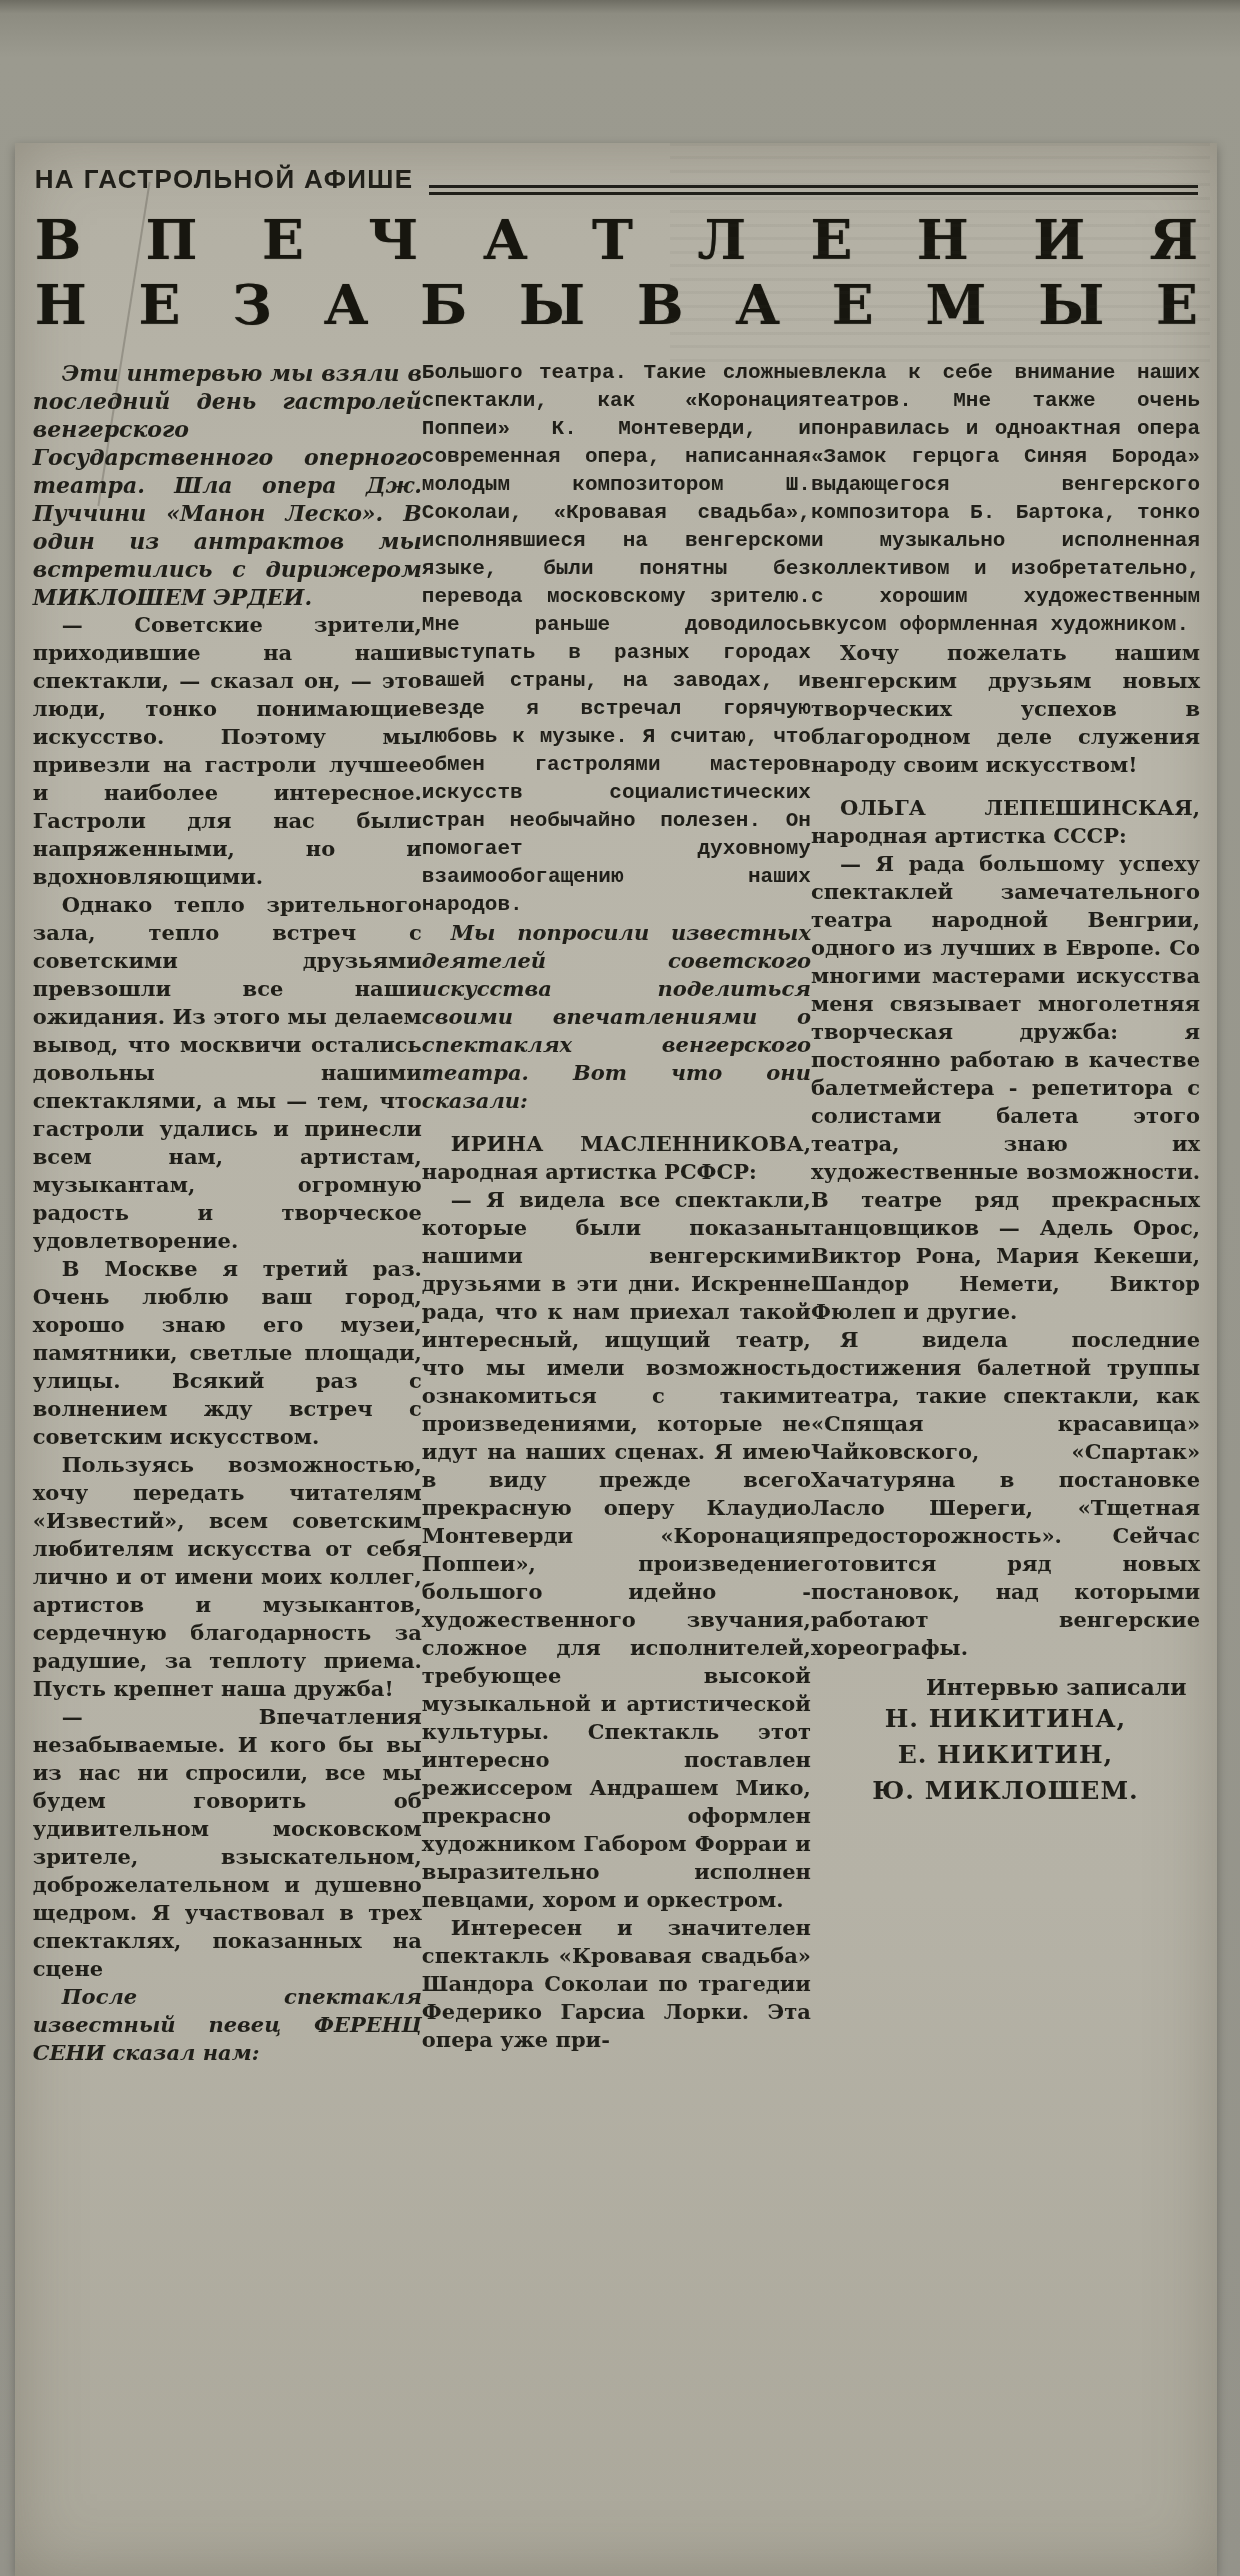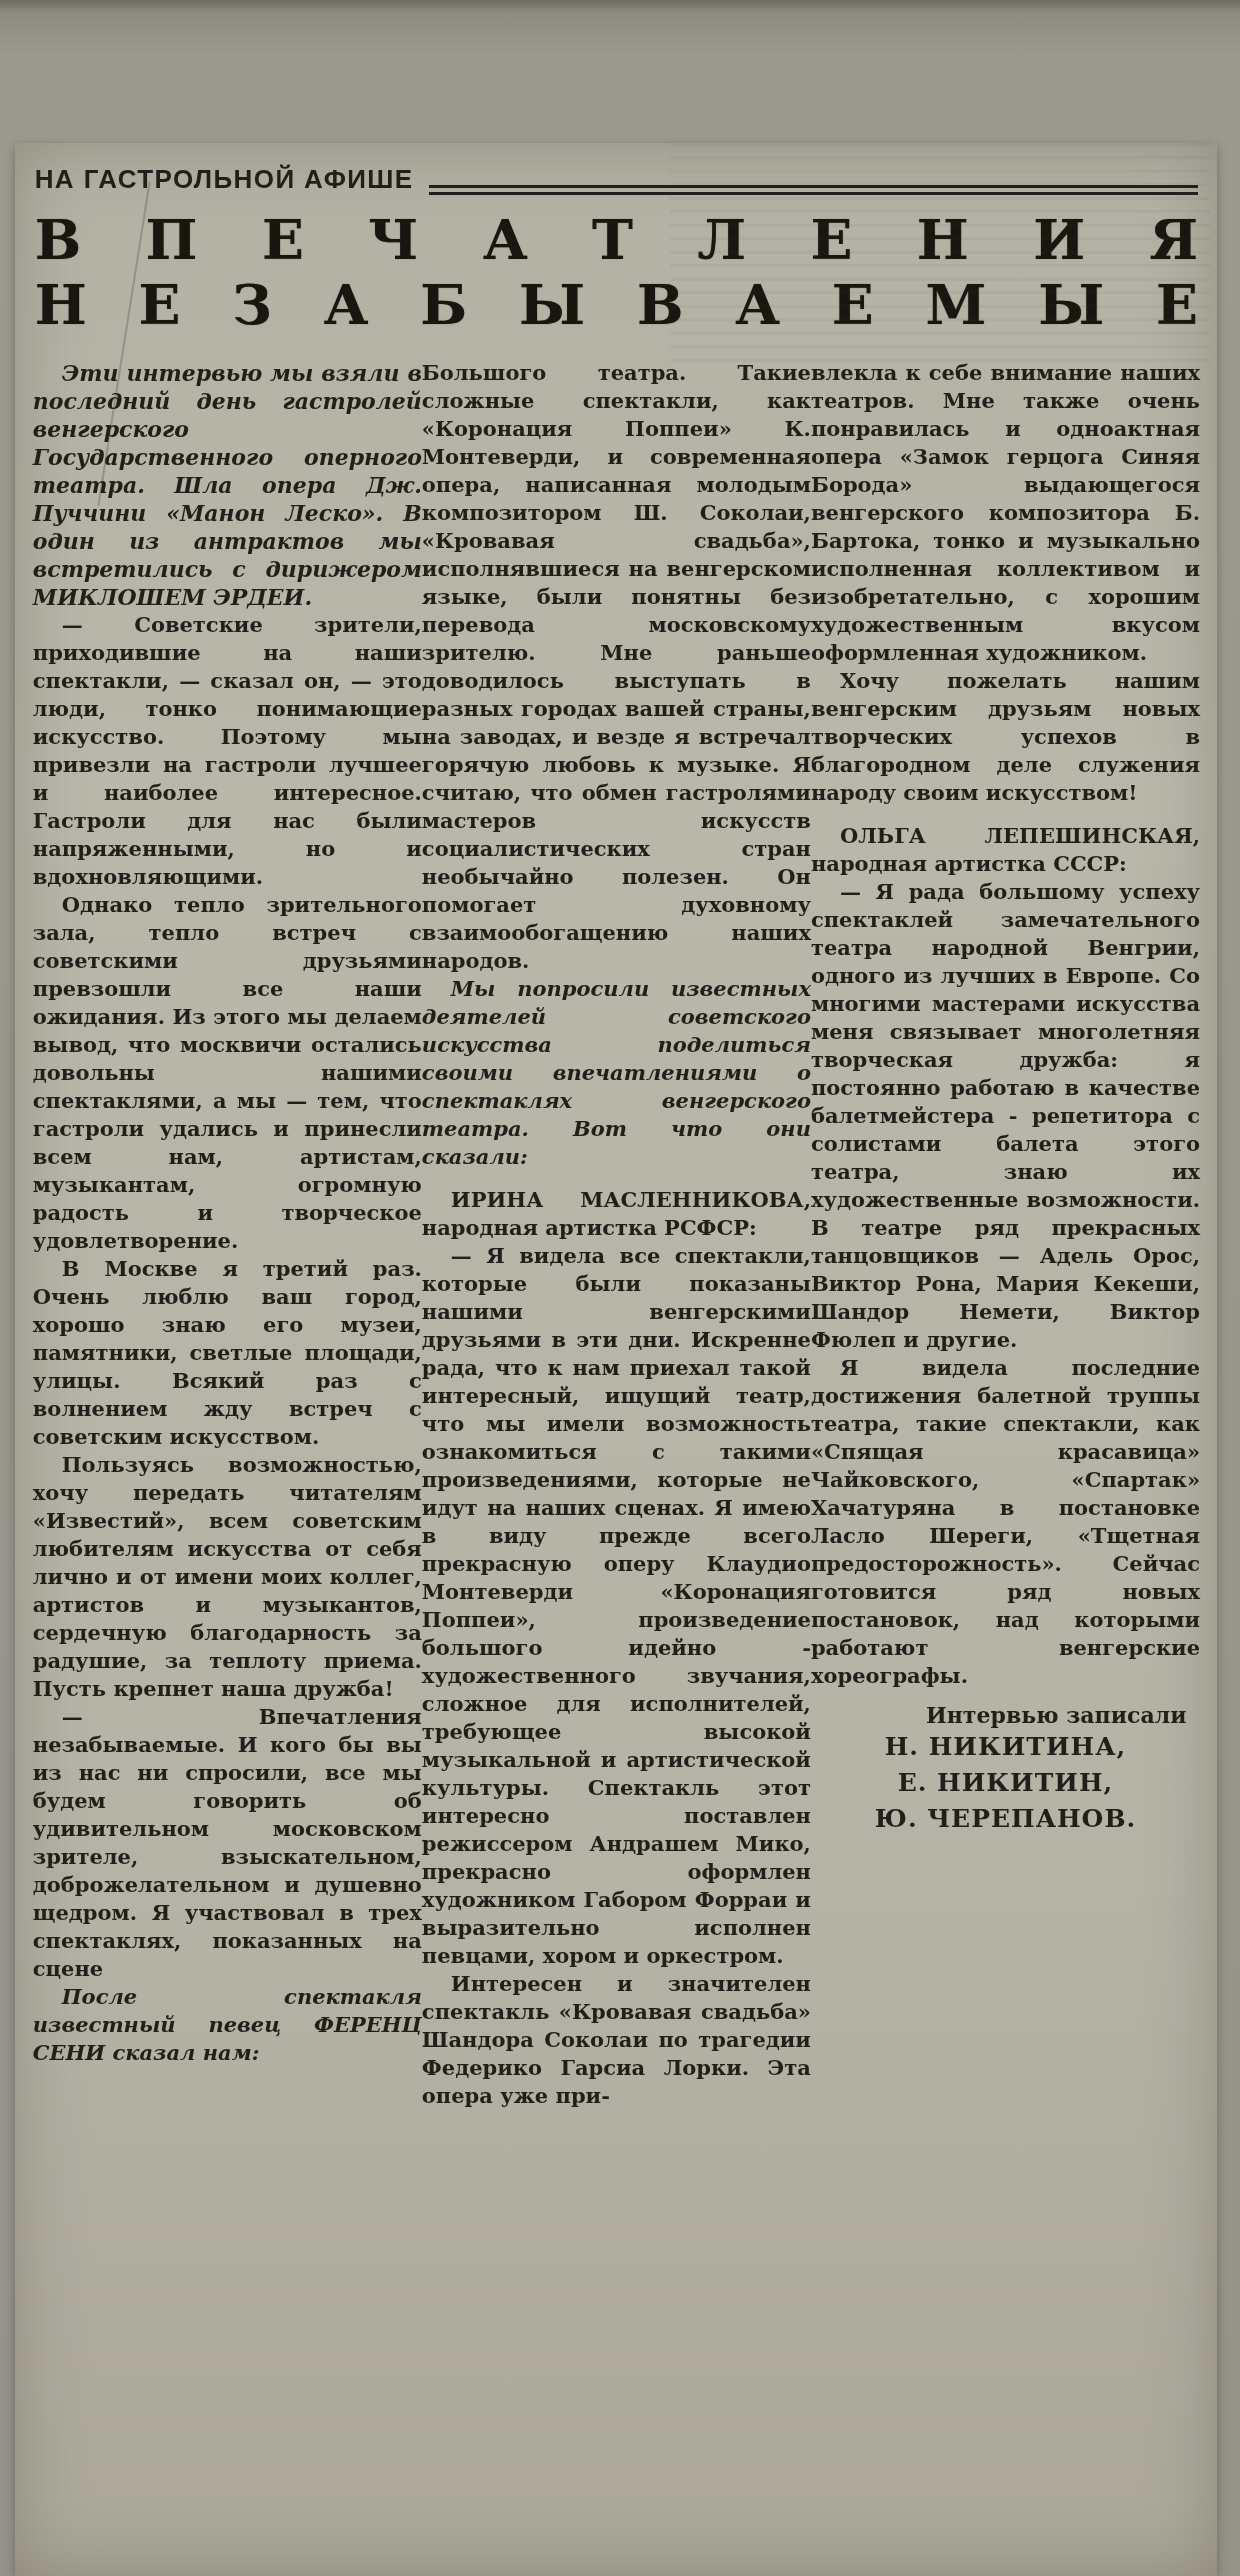--- a/index.html
+++ b/index.html
@@ -72,21 +72,21 @@
   .hl-line + .hl-line { margin-top: 2.9px; }
 
   .columns { display: flex; margin-top: 23px; position: relative; }
   .col {
     flex: 1; min-width: 0;
     color: var(--ink, #201f19);
     font-size: 21px; line-height: 28px; font-weight: bold;
     text-align: justify;
   }
   .p { text-indent: 29px; }
-  .p.noindent { text-indent: 0; }
+  .p.noindent { text-indent: 0; font-family: Liberation Mono, monospace; }
   .p.lede { font-style: italic; font-size: 22px; }
   .p.italic { font-style: italic; }
   .p.speaker { margin-top: 15px; }
 
   .byline { margin-top: 11.6px; }
   .byline-intro { text-align: right; padding-right: 13.5px; font-size: 22px; }
   .byline-name { text-align: center; font-size: 25px; line-height: 36px; letter-spacing: 1px; }
 </style>
 </head>
 <body>
@@ -153,20 +153,20 @@
         <div class="col">
           <p class="p noindent">влекла к себе внимание наших театров. Мне также очень понравилась и одноактная опера «Замок герцога Синяя Борода» выдающегося венгерского композитора Б. Бартока, тонко и музыкально исполненная коллективом и изобретательно, с хорошим художественным вкусом оформленная художником.</p>
           <p class="p">Хочу пожелать нашим венгерским друзьям новых творческих успехов в благородном деле служения народу своим искусством!</p>
           <p class="p speaker">ОЛЬГА ЛЕПЕШИНСКАЯ, народная артистка СССР:</p>
           <p class="p">— Я рада большому успеху спектаклей замечательного театра народной Венгрии, одного из лучших в Европе. Со многими мастерами искусства меня связывает многолетняя творческая дружба: я постоянно работаю в качестве балетмейстера - репетитора с солистами балета этого театра, знаю их художественные возможности. В театре ряд прекрасных танцовщиков — Адель Орос, Виктор Рона, Мария Кекеши, Шандор Немети, Виктор Фюлеп и другие.</p>
           <p class="p">Я видела последние достижения балетной труппы театра, такие спектакли, как «Спящая красавица» Чайковского, «Спартак» Хачатуряна в постановке Ласло Шереги, «Тщетная предосторожность». Сейчас готовится ряд новых постановок, над которыми работают венгерские хореографы.</p>
           <div class="byline">
             <div class="byline-intro">Интервью записали</div>
             <div class="byline-name">Н. НИКИТИНА,</div>
             <div class="byline-name">Е. НИКИТИН,</div>
-            <div class="byline-name">Ю. ЧЕРЕПАНОВ.</div>
+            <div class="byline-name">Ю. МИКЛОШЕМ.</div>
           </div>
         </div>
       </div>
   </div>
 
 </div>
 
 
 </body></html>

